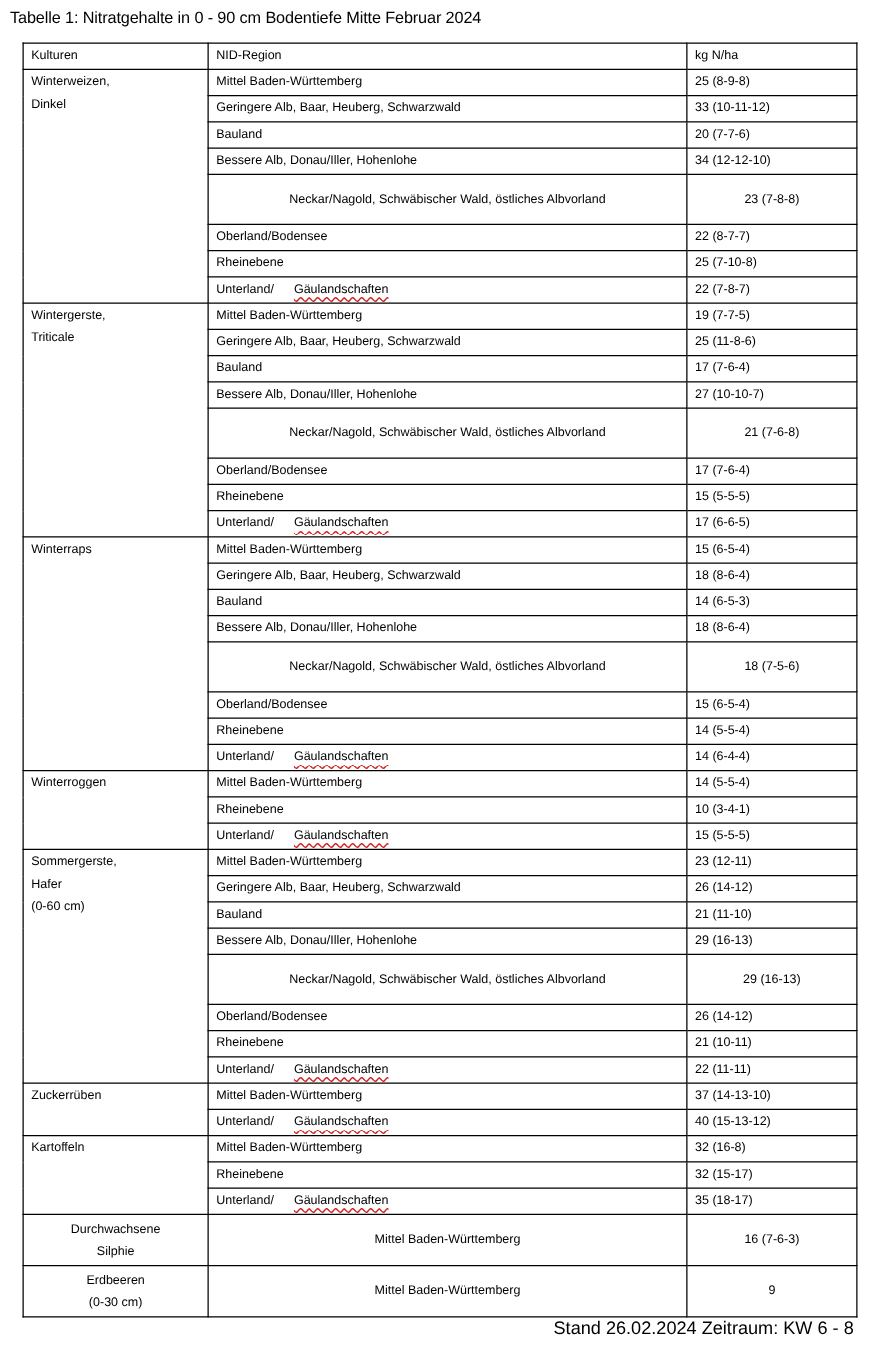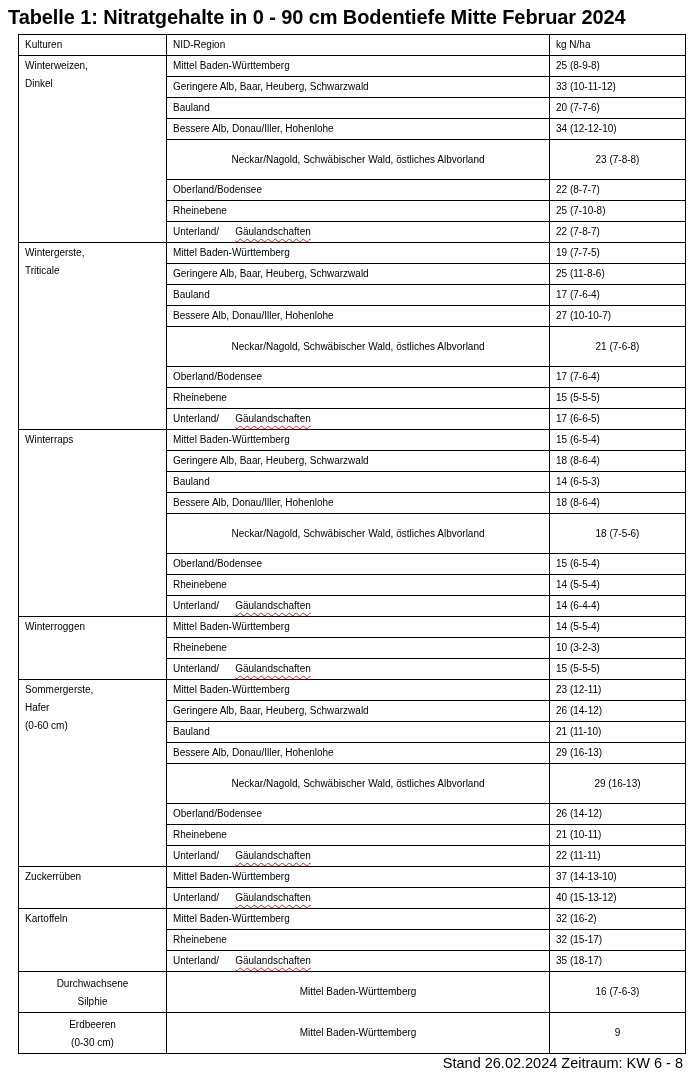--- a/index.html
+++ b/index.html
@@ -1,18 +1,18 @@
 <!DOCTYPE html>
 <html><head>
 <meta charset="utf-8">
 <style>
   html, body { margin:0; padding:0; background:#ffffff; }
   body { width:700px; height:1077px; position:relative; overflow:hidden;
          font-family:"Liberation Sans", sans-serif; color:#000; }
-  .title { position:absolute; left:8px; top:6px; font-size:20px; font-weight:bold;
+  .title { position:absolute; left:8px; top:6px; font-size:13px; font-weight:normal;
            letter-spacing:-0.1px;text-align:right; }
   table { position:absolute; left:18px; top:34px; width:667px; border-collapse:collapse;
           font-size:10px; table-layout:fixed; }
   td { border:1px solid #000; padding:0 6px; vertical-align:middle; line-height:18px; height:20px; }
   td.crop { vertical-align:top; padding-top:1px; }
   col.c1 { width:148px; } col.c2 { width:383px; } col.c3 { width:136px; }
   tr.tall td { height:39px;text-align:center; }
   .sp { text-decoration: underline wavy #d42020; text-decoration-thickness:1px; text-underline-offset:3px;margin-left:16px; }
   .range { }
   .footer { position:absolute; right:17px; top:1055px; font-size:14.5px; }
@@ -135,21 +135,21 @@
         <td>Unterland/<span class="sp">Gäulandschaften</span></td>
         <td>14 <span class="range">(6-4-4)</span></td>
       </tr>
       <tr>
         <td class="crop" rowspan="3">Winterroggen</td>
         <td>Mittel Baden-Württemberg</td>
         <td>14 <span class="range">(5-5-4)</span></td>
       </tr>
       <tr>
         <td>Rheinebene</td>
-        <td>10 <span class="range">(3-2-3)</span></td>
+        <td>10 <span class="range">(3-4-1)</span></td>
       </tr>
       <tr>
         <td>Unterland/<span class="sp">Gäulandschaften</span></td>
         <td>15 <span class="range">(5-5-5)</span></td>
       </tr>
       <tr>
         <td class="crop" rowspan="8">Sommergerste,<br>Hafer<br>(0-60 cm)</td>
         <td>Mittel Baden-Württemberg</td>
         <td>23 <span class="range">(12-11)</span></td>
       </tr>
@@ -186,21 +186,21 @@
         <td>Mittel Baden-Württemberg</td>
         <td>37 <span class="range">(14-13-10)</span></td>
       </tr>
       <tr>
         <td>Unterland/<span class="sp">Gäulandschaften</span></td>
         <td>40 <span class="range">(15-13-12)</span></td>
       </tr>
       <tr>
         <td class="crop" rowspan="3">Kartoffeln</td>
         <td>Mittel Baden-Württemberg</td>
-        <td>32 <span class="range">(16-2)</span></td>
+        <td>32 <span class="range">(16-8)</span></td>
       </tr>
       <tr>
         <td>Rheinebene</td>
         <td>32 <span class="range">(15-17)</span></td>
       </tr>
       <tr>
         <td>Unterland/<span class="sp">Gäulandschaften</span></td>
         <td>35 <span class="range">(18-17)</span></td>
       </tr>
       <tr class="tall">

